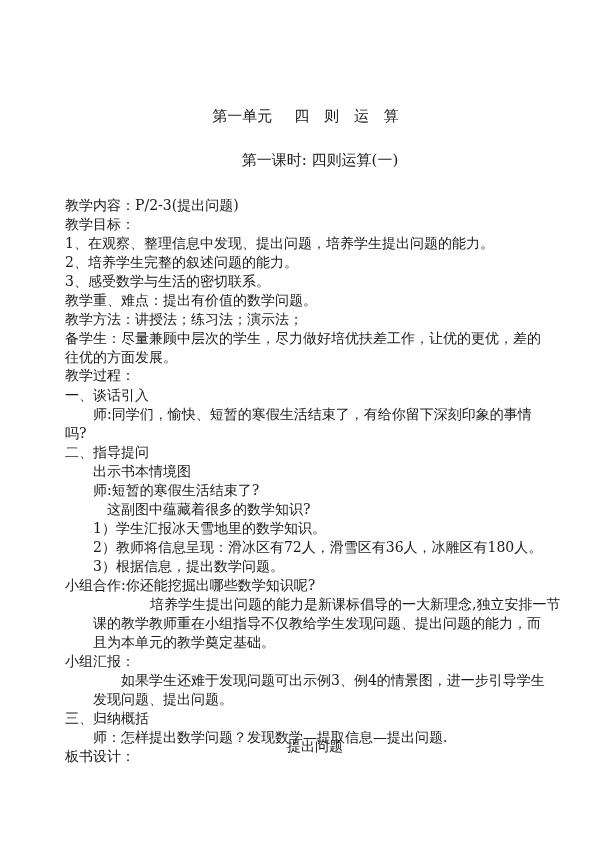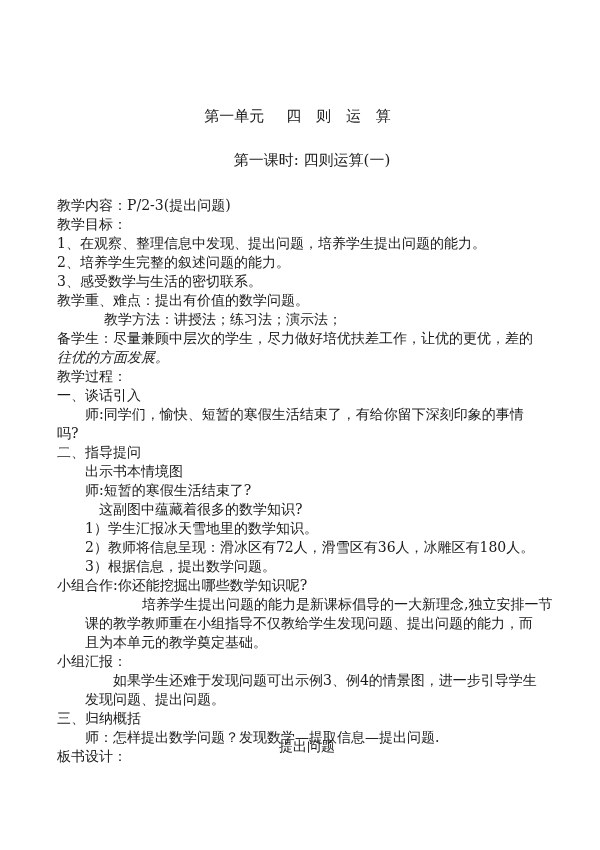--- a/index.html
+++ b/index.html
@@ -10,21 +10,21 @@
     body {
       width: 600px;
       height: 850px;
       position: relative;
       overflow: hidden;
       color: #1a1a1a;
       font-family: "DejaVu Serif", "Liberation Serif", serif;
     }
     .page {
       position: absolute;
-      left: 0; top: 0;
+      left: 8px; top: 0;
       width: 540px; height: 850px;
     }
     .title {
       position: absolute;
       left: 0; width: 600px;
       text-align: center;
       font-size: 15px;
       letter-spacing: 0px;
     }
     .title .gap { display: inline-block; width: 22px; }
@@ -57,24 +57,24 @@
   </div>
   <div class="title t2">第一课时: 四则运算(一)</div>
 
   <div id="lines">
       <div class="line" style="top: 196px; left: 57px;">教学内容：P/2-3(提出问题)</div>
       <div class="line" style="top: 215px; left: 57px;">教学目标：</div>
       <div class="line" style="top: 234px; left: 57px;">1、在观察、整理信息中发现、提出问题，培养学生提出问题的能力。</div>
       <div class="line" style="top: 253px; left: 57px;">2、培养学生完整的叙述问题的能力。</div>
       <div class="line" style="top: 272px; left: 57px;">3、感受数学与生活的密切联系。</div>
       <div class="line" style="top: 291px; left: 57px;">教学重、难点：提出有价值的数学问题。</div>
-      <div class="line" style="top: 310px; left: 57px; margin-left: 47px;">教学方法：讲授法；练习法；演示法；</div>
+      <div class="line" style="top: 310px; left: 57px;">教学方法：讲授法；练习法；演示法；</div>
       <div class="line" style="top: 329px; left: 57px;">备学生：尽量兼顾中层次的学生，尽力做好培优扶差工作，让优的更优，差的</div>
-      <div class="line" style="top: 348px; left: 57px; font-style: italic;">往优的方面发展。</div>
-      <div class="line" style="top: 367px; left: 57px;">教学过程：</div>
+      <div class="line" style="top: 348px; left: 57px;">往优的方面发展。</div>
+      <div class="line" style="top: 367px; left: 57px; font-family: Liberation Mono, monospace;">教学过程：</div>
       <div class="line" style="top: 386px; left: 57px;">一、谈话引入</div>
       <div class="line" style="top: 405px; left: 85px;">师:同学们，愉快、短暂的寒假生活结束了，有给你留下深刻印象的事情</div>
       <div class="line" style="top: 424px; left: 57px;">吗?</div>
       <div class="line" style="top: 443px; left: 57px;">二、指导提问</div>
       <div class="line" style="top: 462px; left: 85px;">出示书本情境图</div>
       <div class="line" style="top: 481px; left: 85px;">师:短暂的寒假生活结束了?</div>
       <div class="line" style="top: 500px; left: 99px;">这副图中蕴藏着很多的数学知识?</div>
       <div class="line" style="top: 519px; left: 85px;">1）学生汇报冰天雪地里的数学知识。</div>
       <div class="line" style="top: 538px; left: 85px;">2）教师将信息呈现：滑冰区有72人，滑雪区有36人，冰雕区有180人。</div>
       <div class="line" style="top: 557px; left: 85px;">3）根据信息，提出数学问题。</div>

